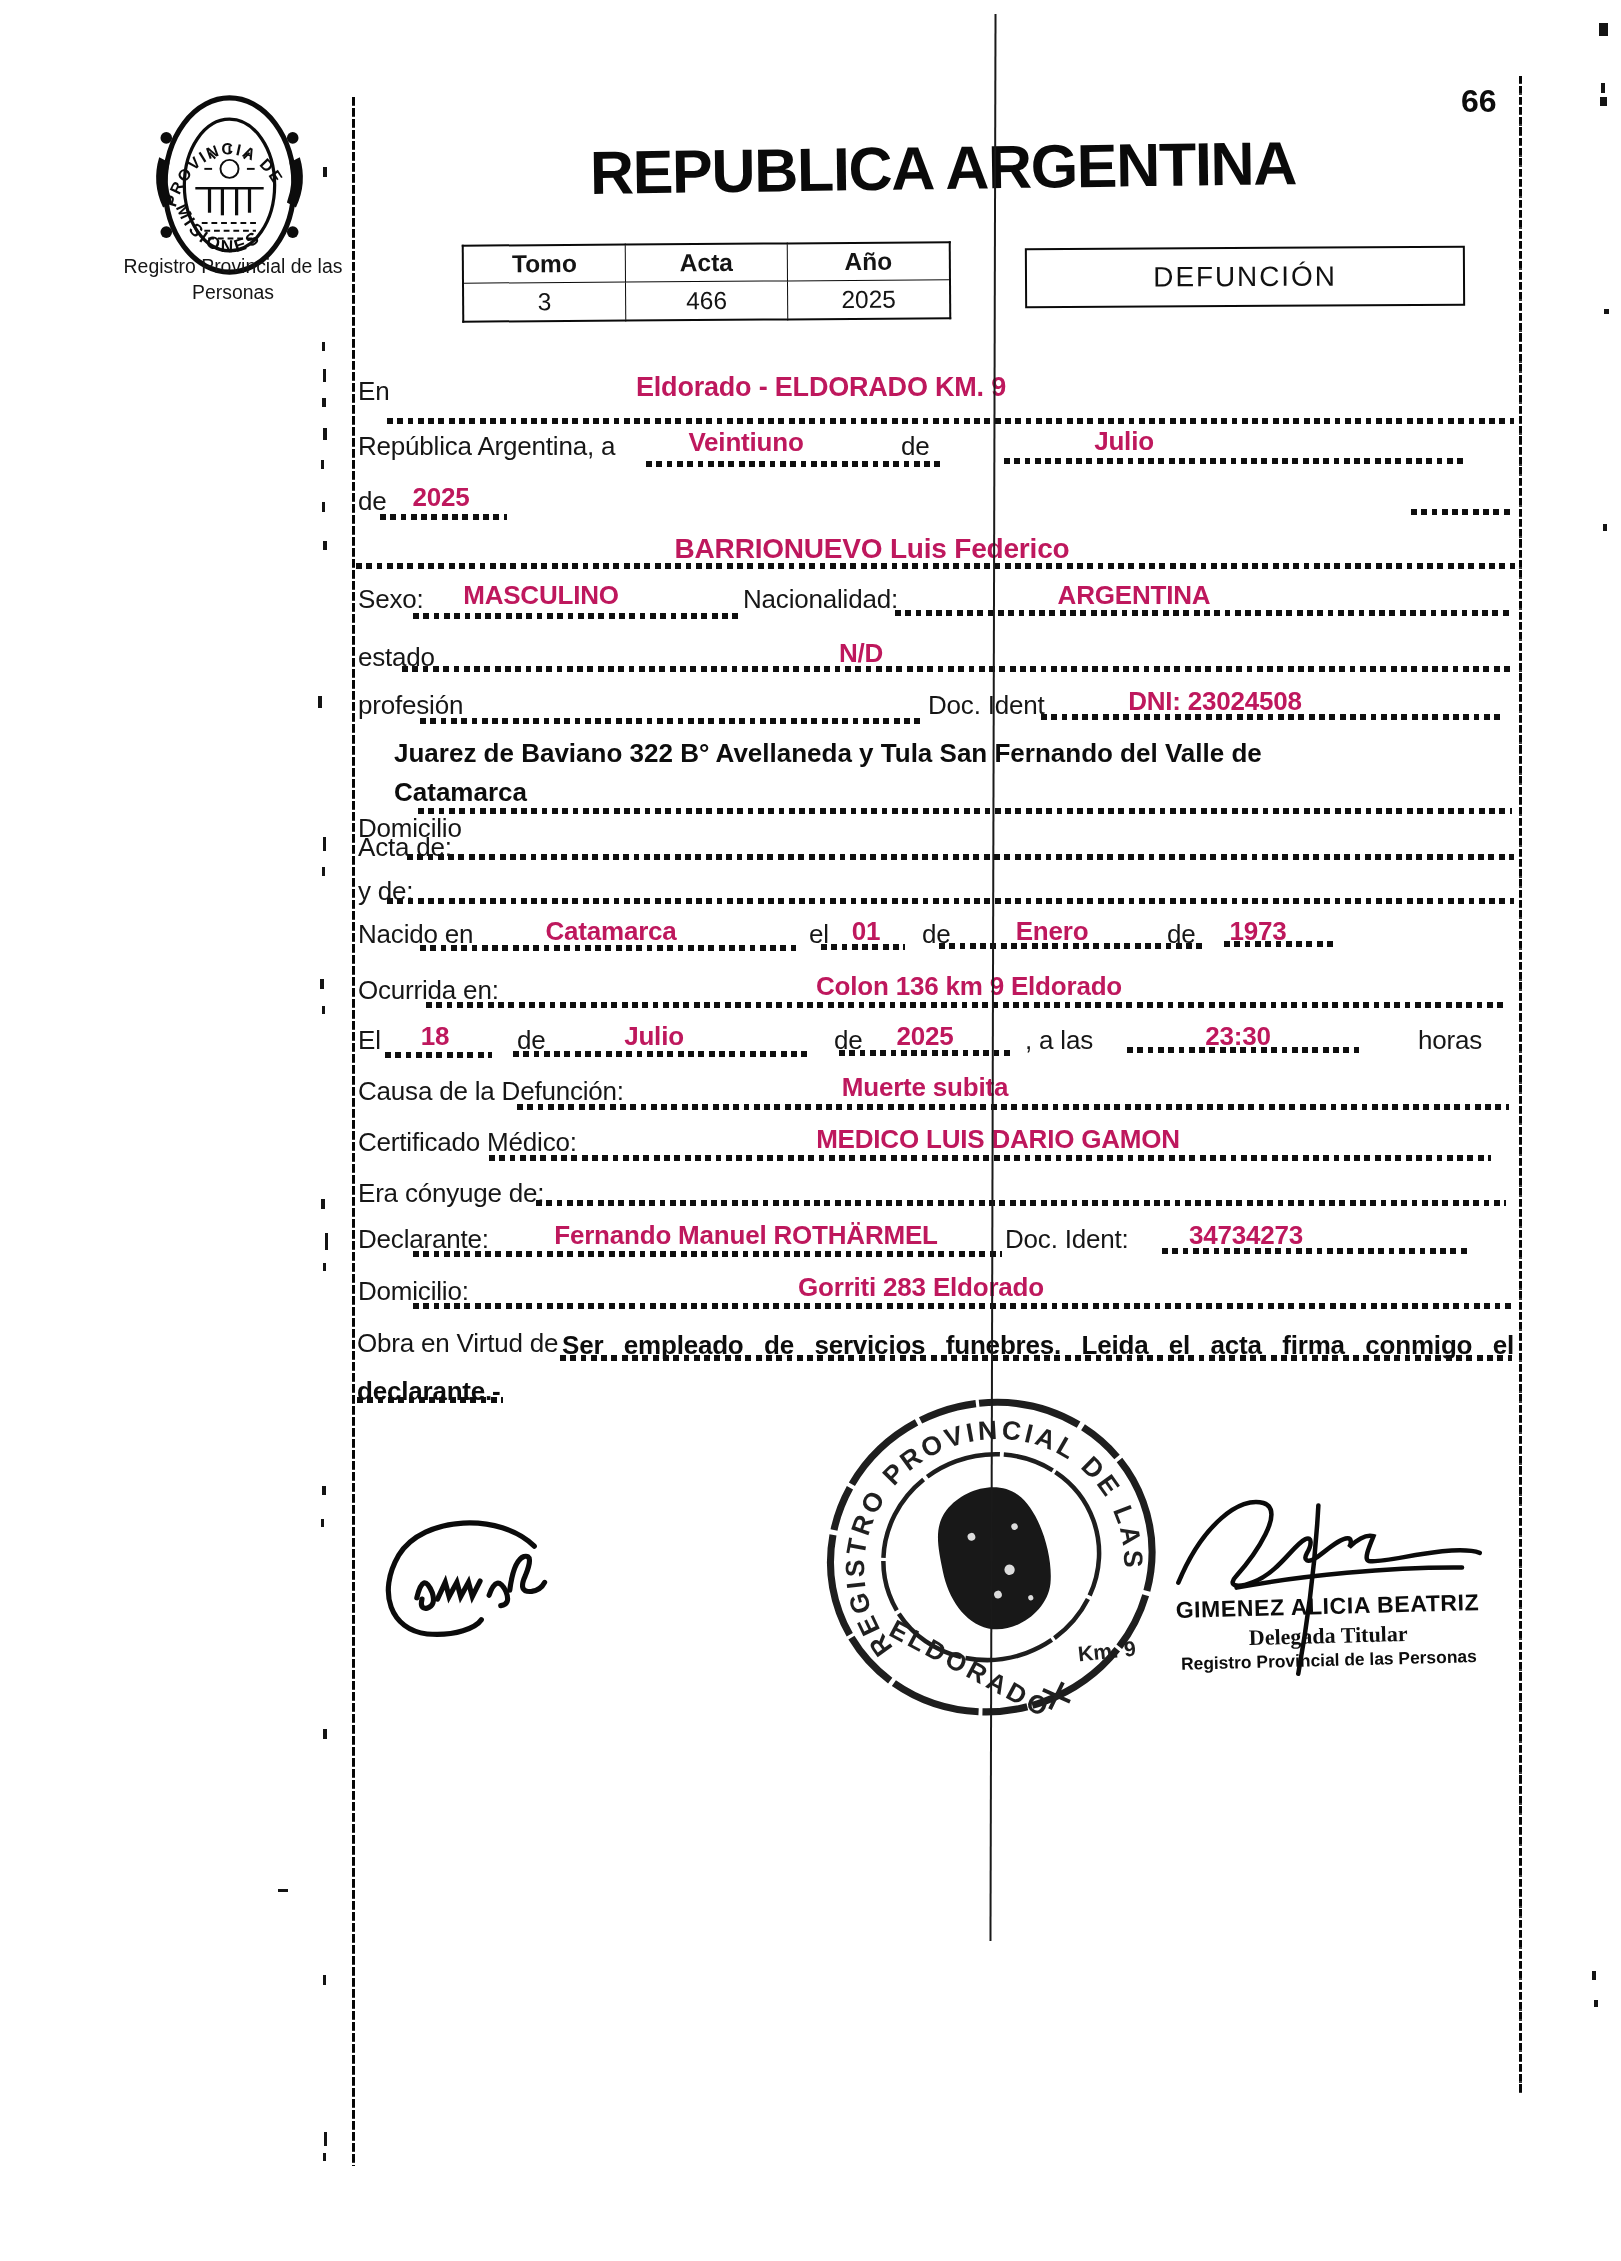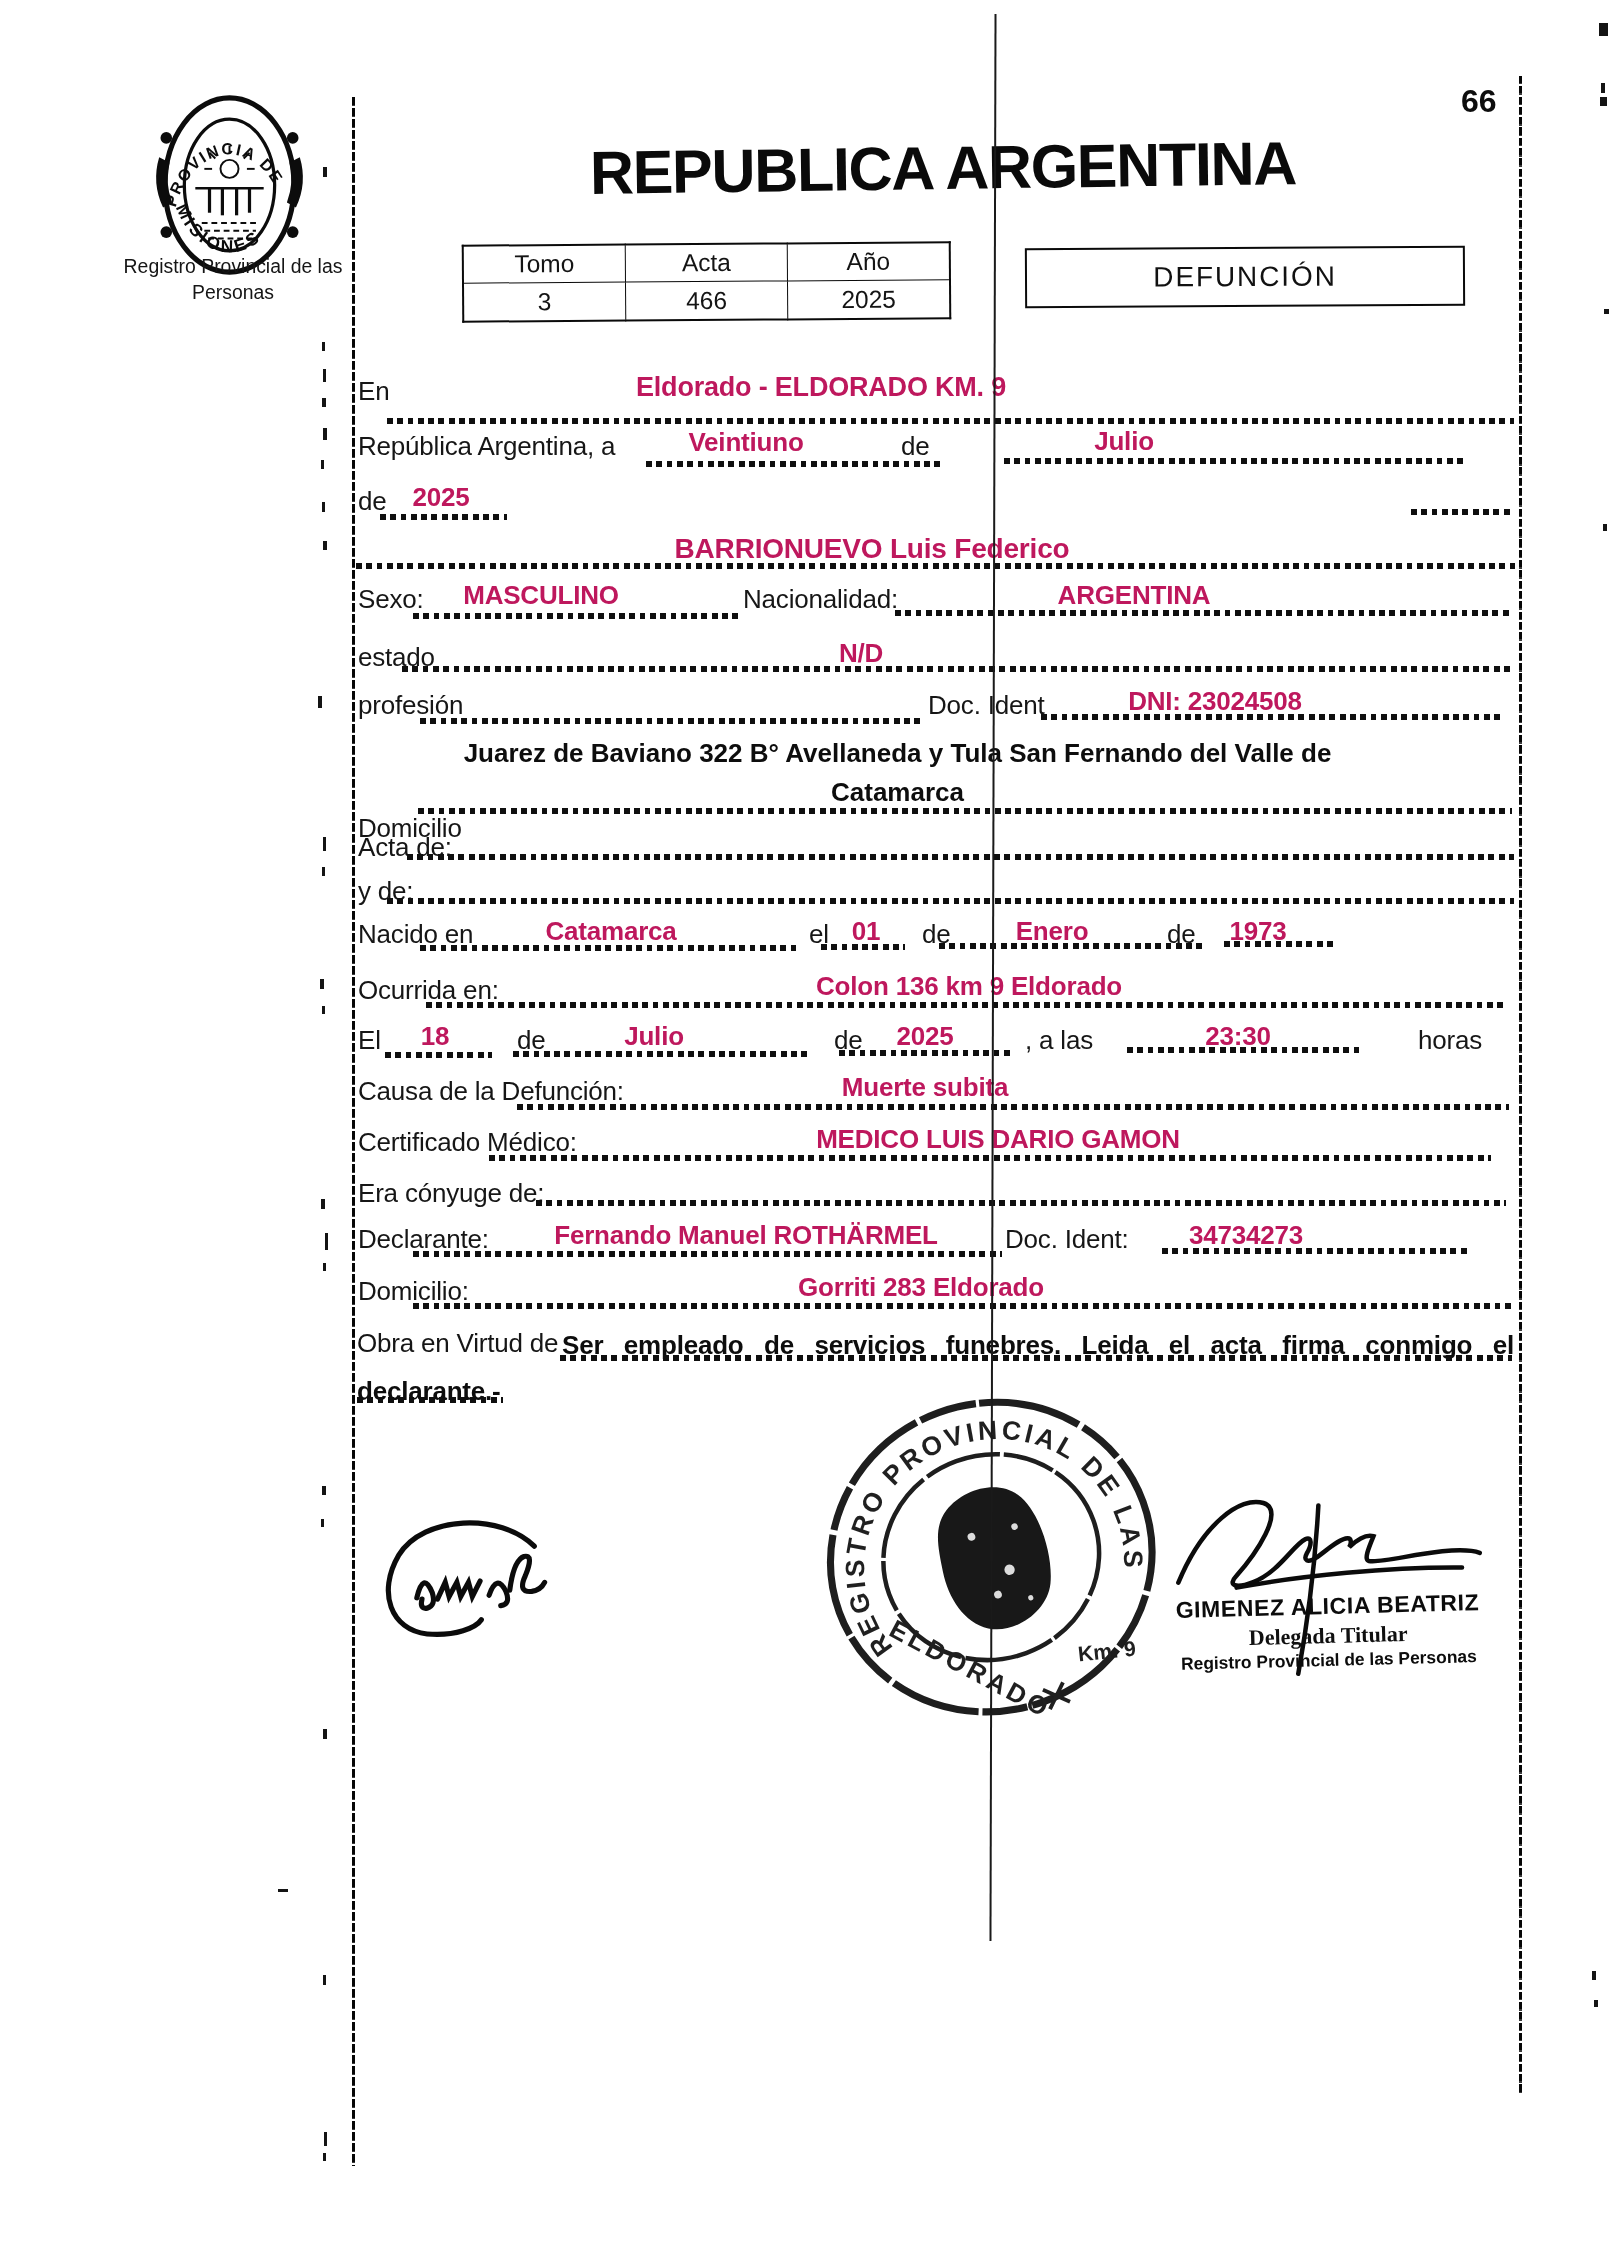--- a/index.html
+++ b/index.html
@@ -21,27 +21,27 @@
       background-image:repeating-linear-gradient(180deg,#060606 0 7px,#3a3a3a 7px 8.4px,transparent 8.4px 10.3px);}
   .title{position:absolute;left:943px;top:133px;transform:translateX(-50%) rotate(-0.8deg);
          font-size:61px;font-weight:bold;letter-spacing:-1.3px;white-space:nowrap;color:#0a0a0a;}
   .pagenum{position:absolute;left:1461px;top:83px;font-size:32px;font-weight:bold;color:#0d0d0d;}
   .orgname{position:absolute;left:123px;top:253px;width:220px;text-align:center;
            font-size:19.4px;line-height:26px;color:#151515;}
   .rectable{position:absolute;left:462px;top:243px;border-collapse:collapse;
             transform:rotate(-0.4deg);}
   .rectable th,.rectable td{border:1.9px solid #0a0a0a;font-weight:normal;font-size:24.5px;
             text-align:center;color:#141414;padding:0;}
-  .rectable th{width:161px;height:36px;}
+  .rectable th{width:161px;height:36px;font-weight:bold;}
   .rectable td{height:37px;}
   .rectable{border:2.6px solid #0a0a0a;}
   .defbox{position:absolute;left:1025px;top:247px;width:436px;height:56px;border:2.6px solid #0a0a0a;
           display:flex;align-items:center;justify-content:center;font-size:28px;
           letter-spacing:1.9px;color:#111;transform:rotate(-0.3deg);}
-  .domval{position:absolute;left:394px;top:734px;width:1007px;text-align:center;font-size:26px;
+  .domval{position:absolute;left:394px;top:734px;width:1007px;text-align:left;font-size:26px;
           font-weight:bold;line-height:39px;color:#0d0d0d;}
   .obra{position:absolute;left:357px;top:1322px;width:1157px;font-size:26px;font-weight:bold;
         color:#0d0d0d;line-height:46px;text-align:justify;text-indent:205px;letter-spacing:-0.2px;}
   .hash{position:absolute;left:380px;top:2181px;font-size:27px;color:#111;letter-spacing:0.3px;}
   .signerblk{position:absolute;left:1159px;top:1482px;width:336px;height:213px;
              transform:rotate(-1.5deg);}
   .signername{position:absolute;top:111px;width:100%;text-align:center;font-size:23px;
               font-weight:bold;letter-spacing:0.6px;color:#0c0c0c;}
   .signerrole{position:absolute;top:141px;width:100%;text-align:center;
               font-family:"Liberation Serif",serif;font-size:22px;font-weight:bold;color:#101010;}

